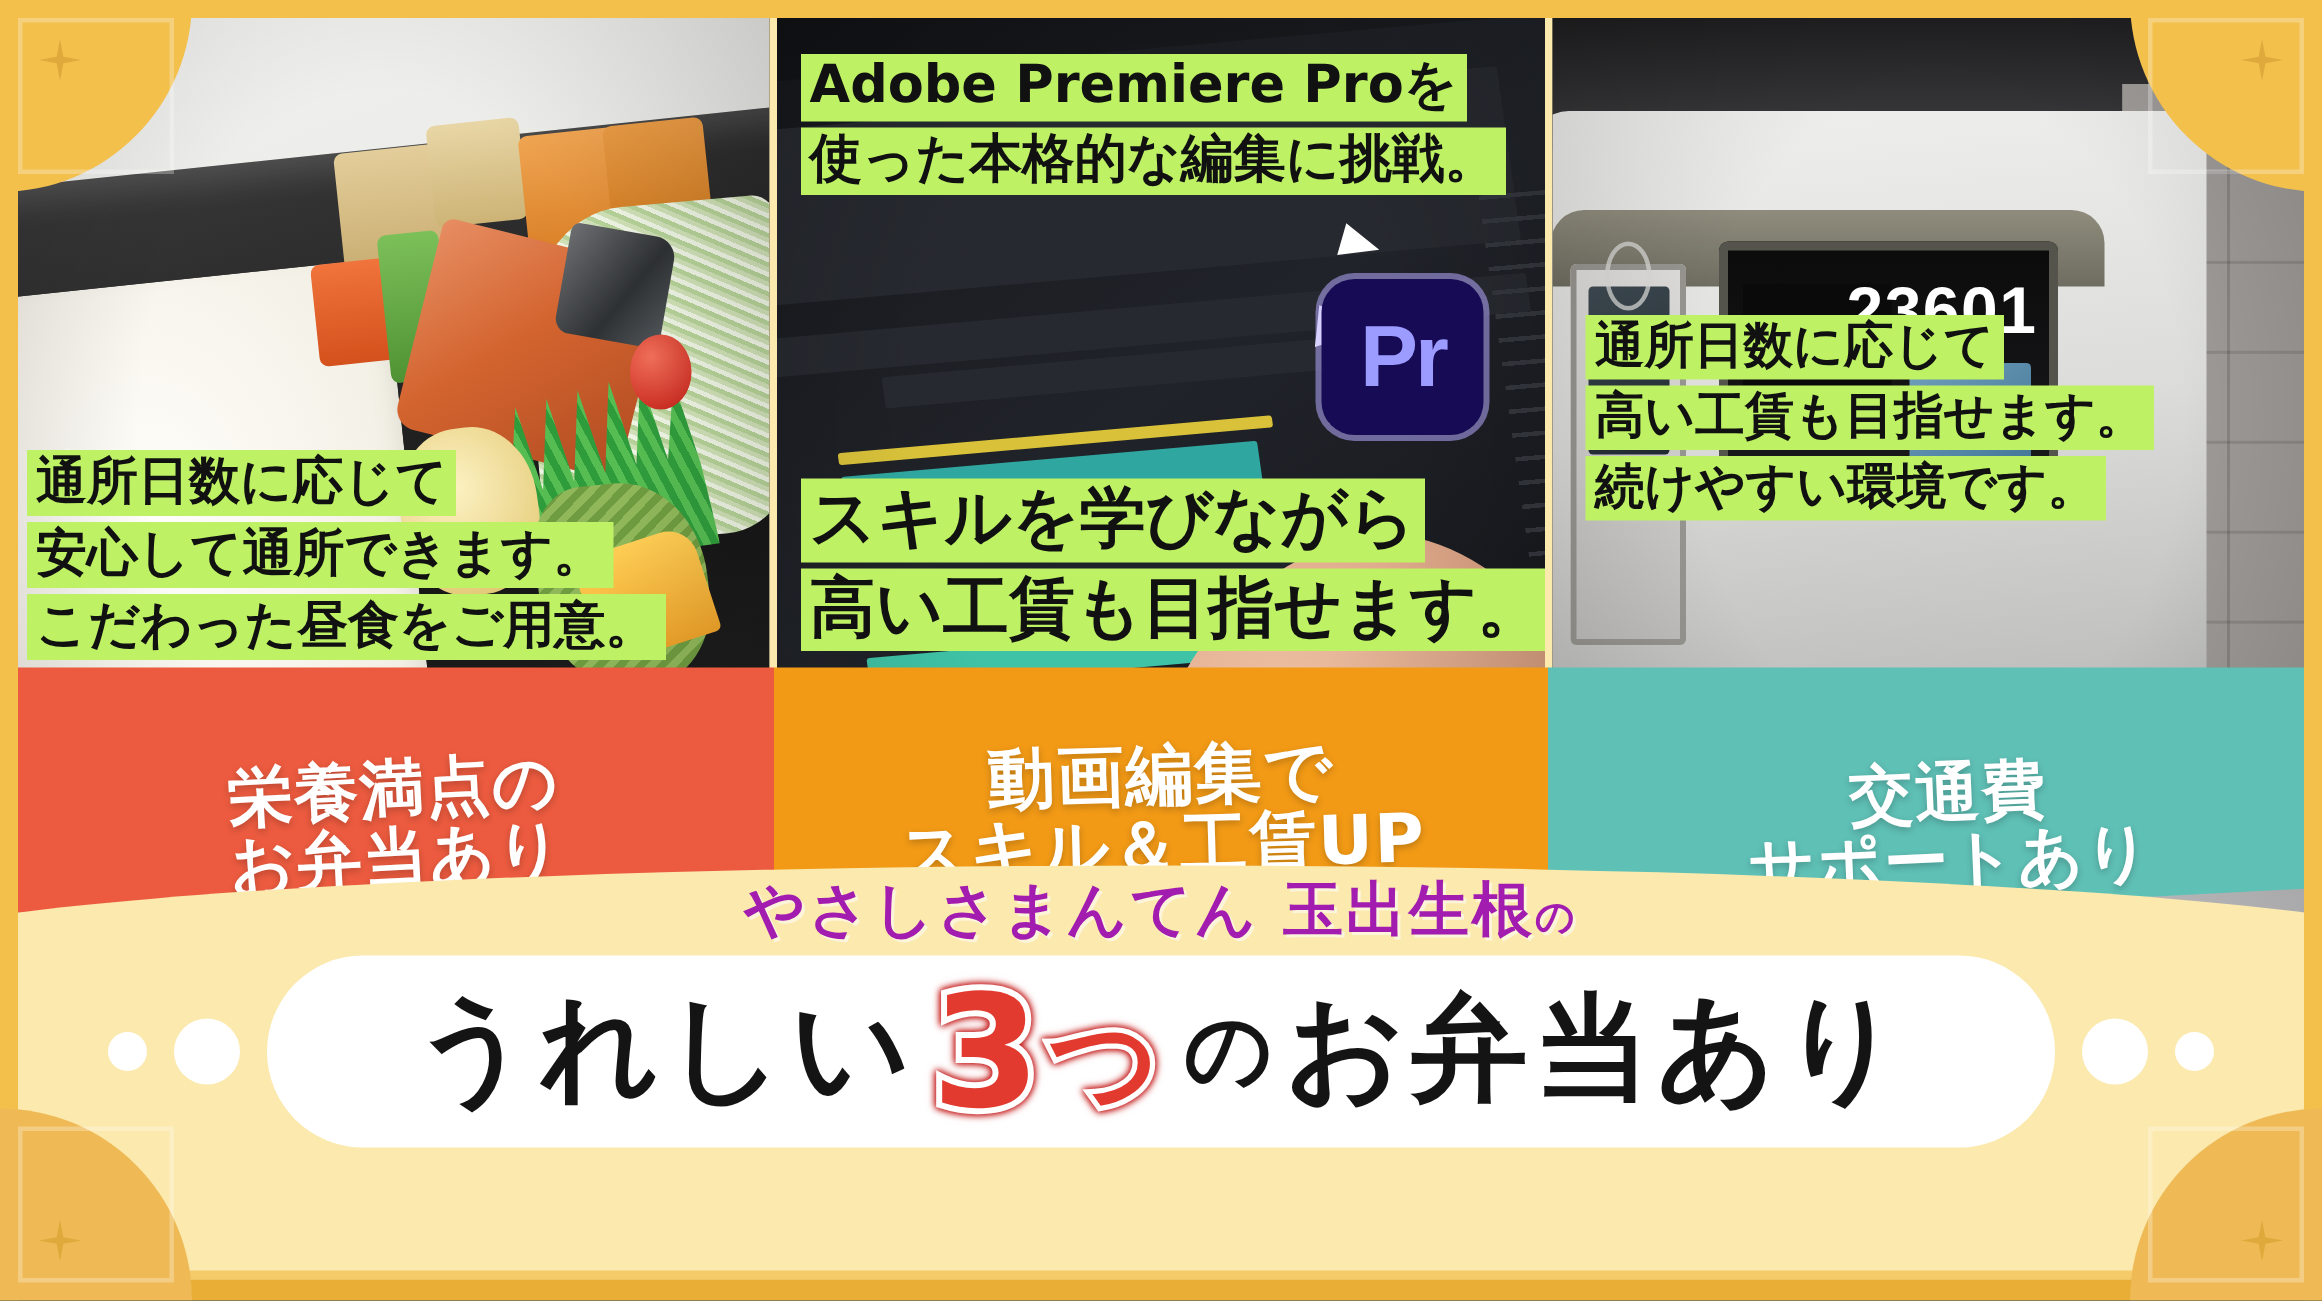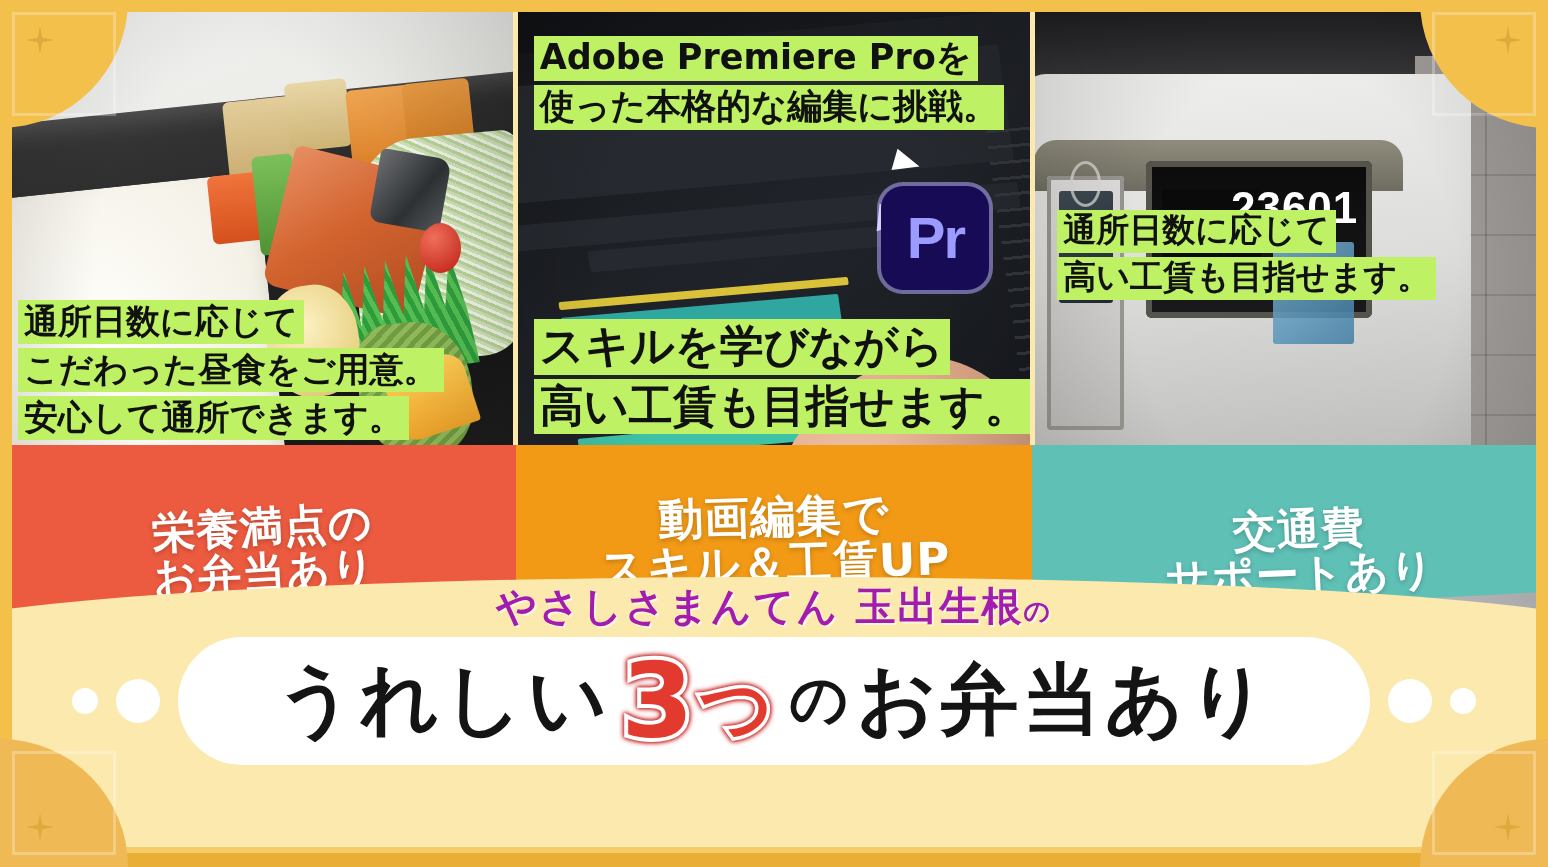--- a/index.html
+++ b/index.html
@@ -284,22 +284,22 @@
         <div class="salmon"></div>
         <div class="baran"></div>
         <div class="tomato"></div>
         <div class="potato"></div>
         <div class="okra"></div>
         <div class="tamago"></div>
         <div class="vig"></div>
       </div>
       <div class="caps c1">
         <div class="line">通所日数に応じて</div>
+        <div class="line">安心して通所できます。</div>
         <div class="line">こだわった昼食をご用意。</div>
-        <div class="line">安心して通所できます。</div>
       </div>
     </div>
 
     <div class="panel">
       <div class="ph p2">
         <div class="screen">
           <div class="mon m-top"></div>
           <div class="mon m-warm"></div>
           <div class="mon m-bar"></div>
           <div class="mon m-toolrow"></div>
@@ -348,20 +348,21 @@
           <div class="stripe2"></div>
           <div class="stripe1"></div>
           <div class="skirt"></div>
         </div>
         <div class="platform"></div>
         <div class="vig"></div>
       </div>
       <div class="caps c3">
         <div class="line">通所日数に応じて</div>
         <div class="line">高い工賃も目指せます。</div>
+        <div class="line">続けやすい環境です。</div>
       </div>
     </div>
   </div>
 
   <div class="bars">
     <div class="bar bar1">
       <div class="fill"></div>
       <div class="btxt">
         <div>栄養満点の</div>
         <div>お弁当あり</div>

